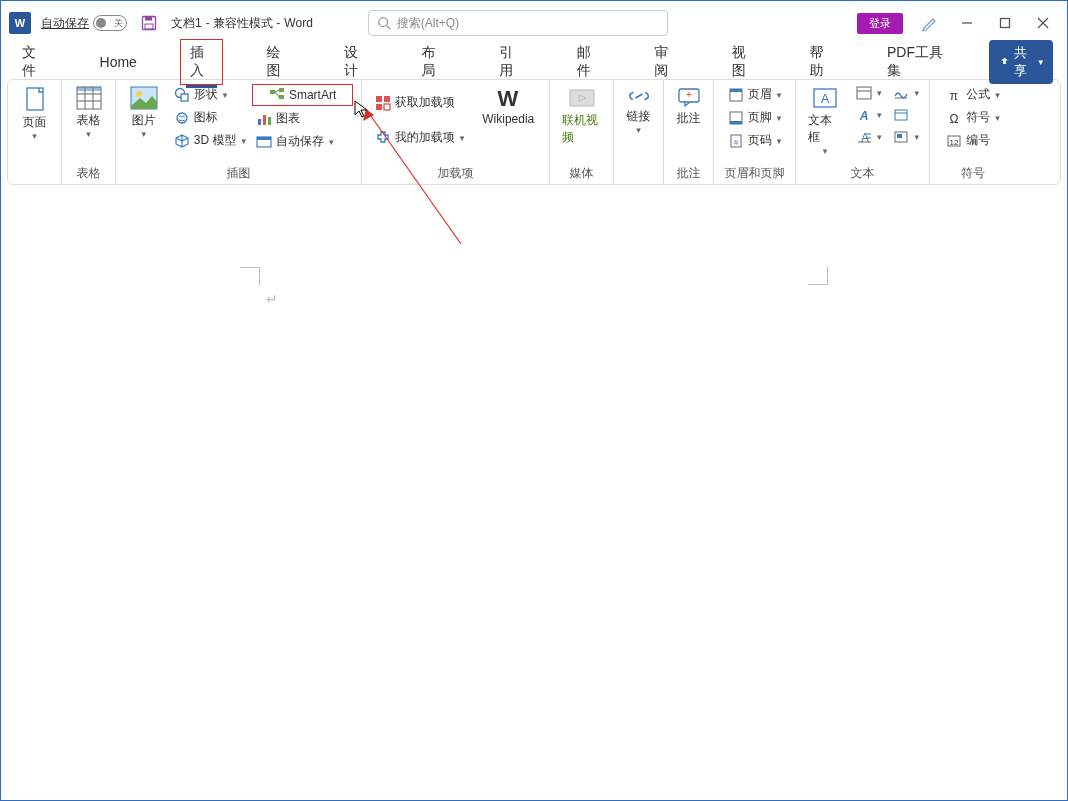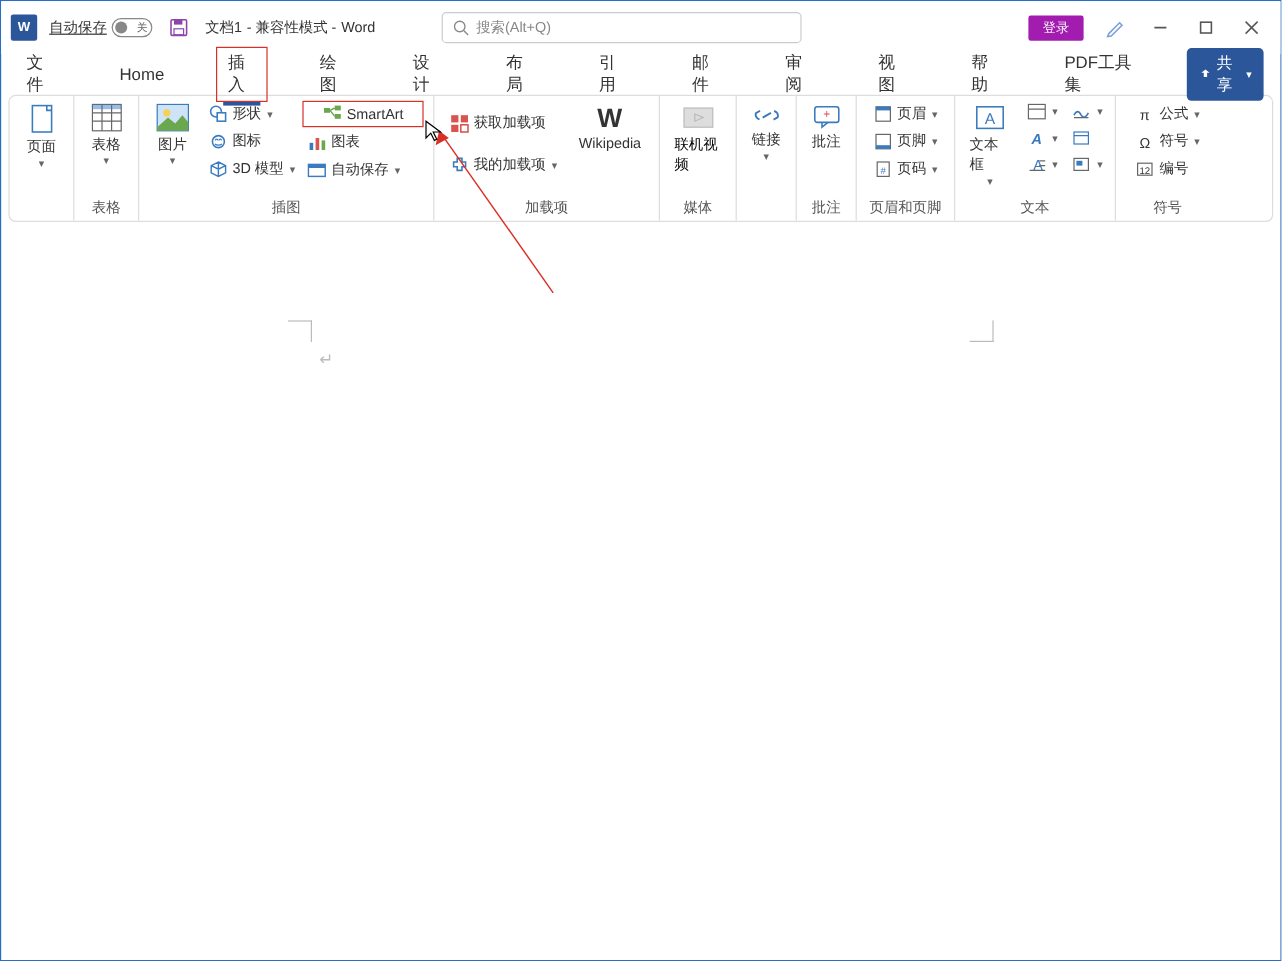--- a/index.html
+++ b/index.html
@@ -34,21 +34,21 @@
 .smartart-hl{border:1.5px solid #d93025;padding:2px 16px;}
 .group-content{display:flex;align-items:flex-start;gap:2px;flex:1;}
 .cursor-arrow{position:absolute;left:352px;top:98px;pointer-events:none;z-index:5;}
 .red-arrow{position:absolute;left:305px;top:88px;pointer-events:none;z-index:4;}
 .doc-area{position:absolute;left:8px;right:8px;top:188px;bottom:2px;background:#fff;display:flex;justify-content:center;}
 .page{width:822px;background:#fff;position:relative;margin-top:0;}
 .corner-tl{position:absolute;left:117px;top:78px;width:20px;height:18px;border-left:1px solid #bbb;border-bottom:1px solid #bbb;transform:rotate(180deg);}
 .corner-tr{position:absolute;right:117px;top:78px;width:20px;height:18px;border-right:1px solid #bbb;border-top:1px solid #bbb;transform:scaleY(-1);}
 .para-mark{position:absolute;left:143px;top:102px;color:#bbb;font-size:14px;}
 .ico{display:inline-flex;align-items:center;justify-content:center;}
-.disabled{color:#000000;}
+.disabled{color:#4d7c0f;}
 .disabled svg *{stroke:#bbb;fill:#ddd;}
 </style>
 </head>
 <body>
 
 <div class="window">
 
   <div class="titlebar">
     <div class="app-icon">W</div>
     <div class="autosave">

